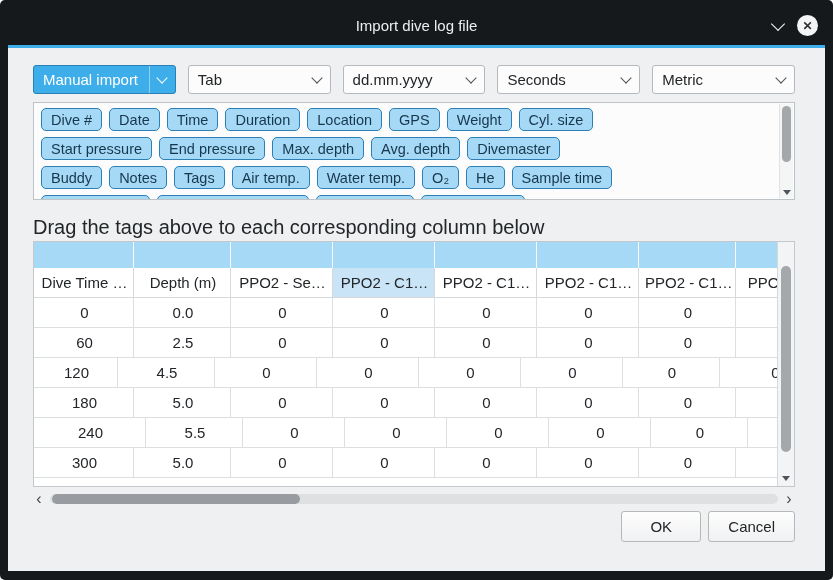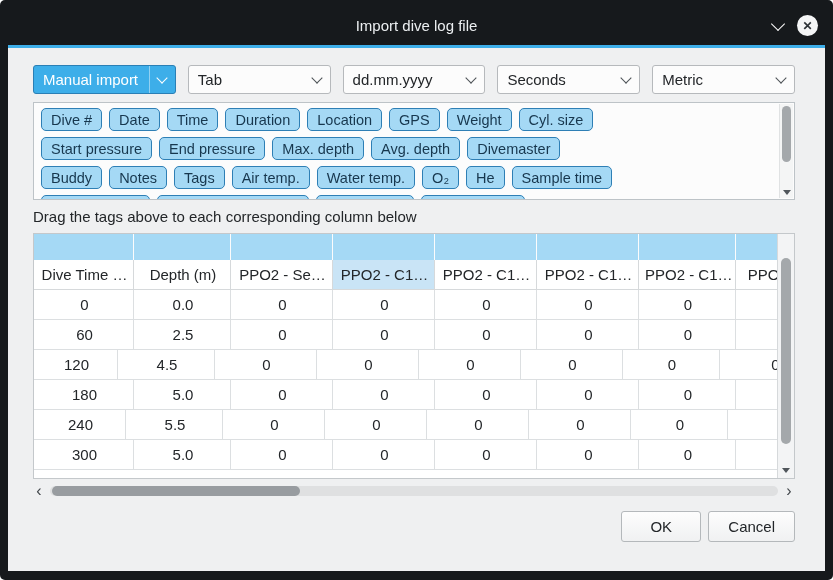--- a/index.html
+++ b/index.html
@@ -82,21 +82,21 @@
   }
   .tagbox .v-thumb { top: 2px; height: 56px; }
   .scroll-down-btn { position: absolute; bottom: 3px; left: 3px; cursor: pointer; }
   .tri-down {
     width: 0; height: 0;
     border-left: 4px solid transparent; border-right: 4px solid transparent;
     border-top: 5px solid #50565b;
   }
 
   
-  .instruction { margin-top: 8px; font-size: 15px; color: #232629; height: 18px; }
+  .instruction { margin-top: 16px; font-size: 20px; color: #232629; height: 18px; }
 
   
   .table-wrap {
     margin-top: 7px; height: 246px; display: flex;
     background: #ffffff; border: 1px solid #c4c8cb; text-align: center;
   }
   .tbl-viewport { flex: 1; overflow: hidden; }
   .tbl-row { display: flex; }
   .drop-cell {
     height: 26px; background: #a5d9f5; border-right: 1px solid #fcfcfc;
@@ -300,21 +300,21 @@
               <div class="td" style="width: 100px;">180</div>
               <div class="td" style="width: 97px;">5.0</div>
               <div class="td" style="width: 102px;">0</div>
               <div class="td" style="width: 102px;">0</div>
               <div class="td" style="width: 102px;">0</div>
               <div class="td" style="width: 102px;">0</div>
               <div class="td" style="width: 97px;">0</div>
               <div class="td" style="width: 110px;">0</div>
             </div>
             <div class="tbl-row data-row">
-              <div class="td" style="width: 92px;">240</div>
+              <div class="td" style="width: 112px;">240</div>
               <div class="td" style="width: 97px;">5.5</div>
               <div class="td" style="width: 102px;">0</div>
               <div class="td" style="width: 102px;">0</div>
               <div class="td" style="width: 102px;">0</div>
               <div class="td" style="width: 102px;">0</div>
               <div class="td" style="width: 97px;">0</div>
               <div class="td" style="width: 110px;">0</div>
             </div>
             <div class="tbl-row data-row">
               <div class="td" style="width: 100px;">300</div>

